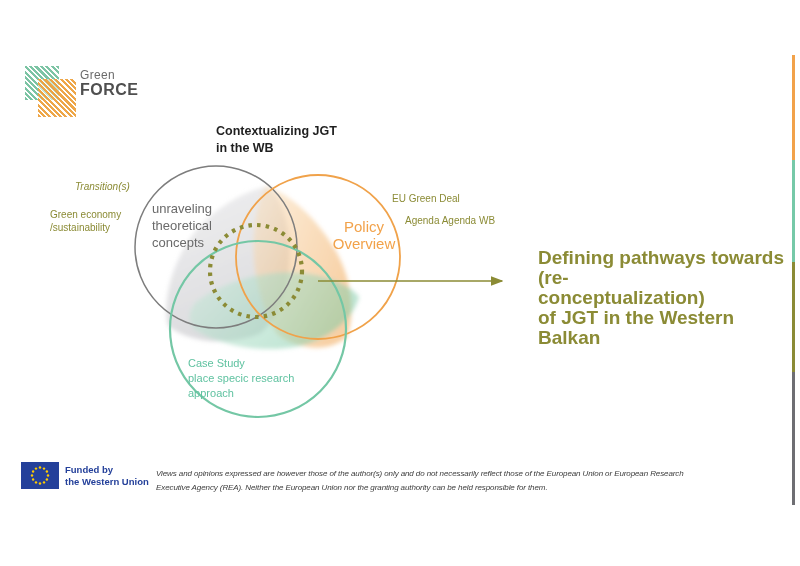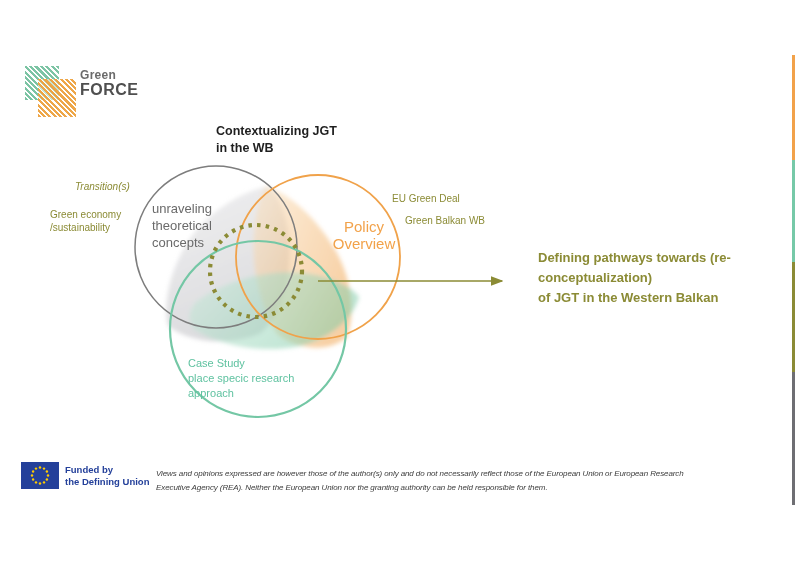--- a/index.html
+++ b/index.html
@@ -12,41 +12,41 @@
   
   .logo-sq{position:absolute;}
   .sq-green{
     left:25px;top:66px;width:34px;height:34px;
     background:repeating-linear-gradient(45deg,#7cc4a4 0 2.2px,rgba(255,255,255,.75) 2.2px 3.8px);
   }
   .sq-orange{
     left:38px;top:79px;width:38px;height:38px;
     background:repeating-linear-gradient(45deg,rgba(237,162,63,.95) 0 2.2px,rgba(255,255,255,.55) 2.2px 3.8px);
   }
-  .logo-text-top{left:80px;top:68px;font-size:12px;color:#6b6b6b;letter-spacing:.3px;font-weight:bold;}
+  .logo-text-top{left:80px;top:68px;font-size:12px;color:#6b6b6b;letter-spacing:.3px;}
   .logo-text-bottom{left:80px;top:81px;font-size:16px;font-weight:bold;color:#4f4f4f;letter-spacing:.5px;}
   
   .title{
     left:216px;top:123px;width:180px;
     font-size:12.5px;font-weight:bold;color:#1f1f1f;line-height:17px;
   }
   
   .olive{color:#8b8b35;}
   .side-label{font-size:10px;line-height:12.5px;}
   .lbl-transitions{left:75px;top:181px;font-style:italic;}
   .lbl-economy{left:50px;top:209px;}
   .lbl-justice{left:45px;top:257px;width:90px;text-align:center;}
   .lbl-eugd{left:392px;top:193px;}
   .lbl-gawb{left:405px;top:215px;}
   
   .lbl-theory{left:152px;top:200px;font-size:13px;line-height:17px;color:#6a6a6a;}
   .lbl-policy{left:318px;top:219px;width:92px;text-align:center;font-size:15px;line-height:16.5px;color:#f2a24a;}
   .lbl-case{left:188px;top:356px;width:152px;text-align:left;font-size:11px;line-height:15px;color:#5fc2a0;}
   
-  .outcome{left:538px;top:248px;width:260px;font-size:13px;font-weight:bold;line-height:20px;color:#8b8b35;}
+  .outcome{left:538px;top:248px;width:260px;font-size:19px;font-weight:bold;line-height:20px;color:#8b8b35;}
   
   .funded{left:65px;top:464px;font-size:9.5px;font-weight:bold;line-height:11.5px;color:#24409a;}
   .disclaimer{left:156px;top:467px;width:630px;font-size:8px;font-style:italic;color:#3b3b3b;line-height:13.5px;letter-spacing:-0.1px;}
   
   .strip{left:792px;width:3px;}
   .strip-orange{top:55px;height:105px;background:#f2a24a;}
   .strip-teal{top:160px;height:102px;background:#76c9a8;}
   .strip-olive{top:262px;height:110px;background:#8b8b35;}
   .strip-gray{top:372px;height:133px;background:#6e6e73;}
 </style>
@@ -96,21 +96,21 @@
   <div class="abs logo-text-top">Green</div>
   <div class="abs logo-text-bottom">FORCE</div>
 
   <div class="abs title ml">Contextualizing JGT
 in the WB</div>
 
   <div class="abs olive side-label ml lbl-transitions">Transition(s)</div>
   <div class="abs olive side-label ml lbl-economy">Green economy
 /sustainability</div>
   <div class="abs olive side-label ml lbl-eugd">EU Green Deal</div>
-  <div class="abs olive side-label ml lbl-gawb">Green Balkan WB</div>
+  <div class="abs olive side-label ml lbl-gawb">Agenda Agenda WB</div>
 
   <div class="abs ml lbl-theory">unraveling
 theoretical
 concepts</div>
   <div class="abs ml lbl-policy">Policy
 Overview</div>
   <div class="abs ml lbl-case">Case Study
 place specic research
 approach</div>
 
@@ -129,21 +129,21 @@
         <circle cx="23" cy="20.4" r="1.2"></circle>
       <circle cx="19" cy="21.5" r="1.2"></circle>
         <circle cx="15" cy="20.4" r="1.2"></circle>
       <circle cx="12.1" cy="17.5" r="1.2"></circle>
         <circle cx="11" cy="13.5" r="1.2"></circle>
       <circle cx="12.1" cy="9.5" r="1.2"></circle>
         <circle cx="15" cy="6.6" r="1.2"></circle>
     </g>
   </svg>
   <div class="abs ml funded">Funded by
-the Defining Union</div>
+the Western Union</div>
   <div class="abs ml disclaimer">Views and opinions expressed are however those of the author(s) only and do not necessarily reflect those of the European Union or European Research
 Executive Agency (REA). Neither the European Union nor the granting authority can be held responsible for them.</div>
 
   <div class="abs strip strip-orange"></div>
   <div class="abs strip strip-teal"></div>
   <div class="abs strip strip-olive"></div>
   <div class="abs strip strip-gray"></div>
 
 </div>
 

